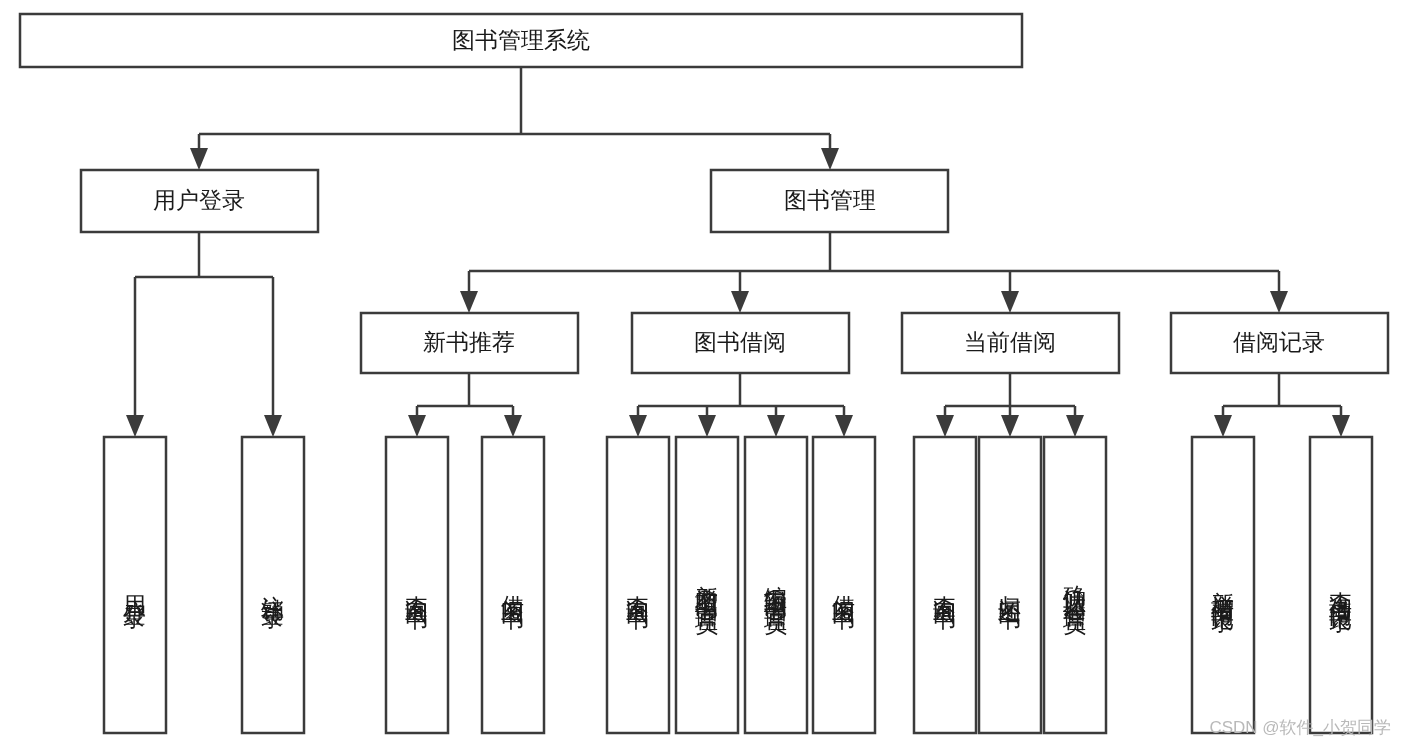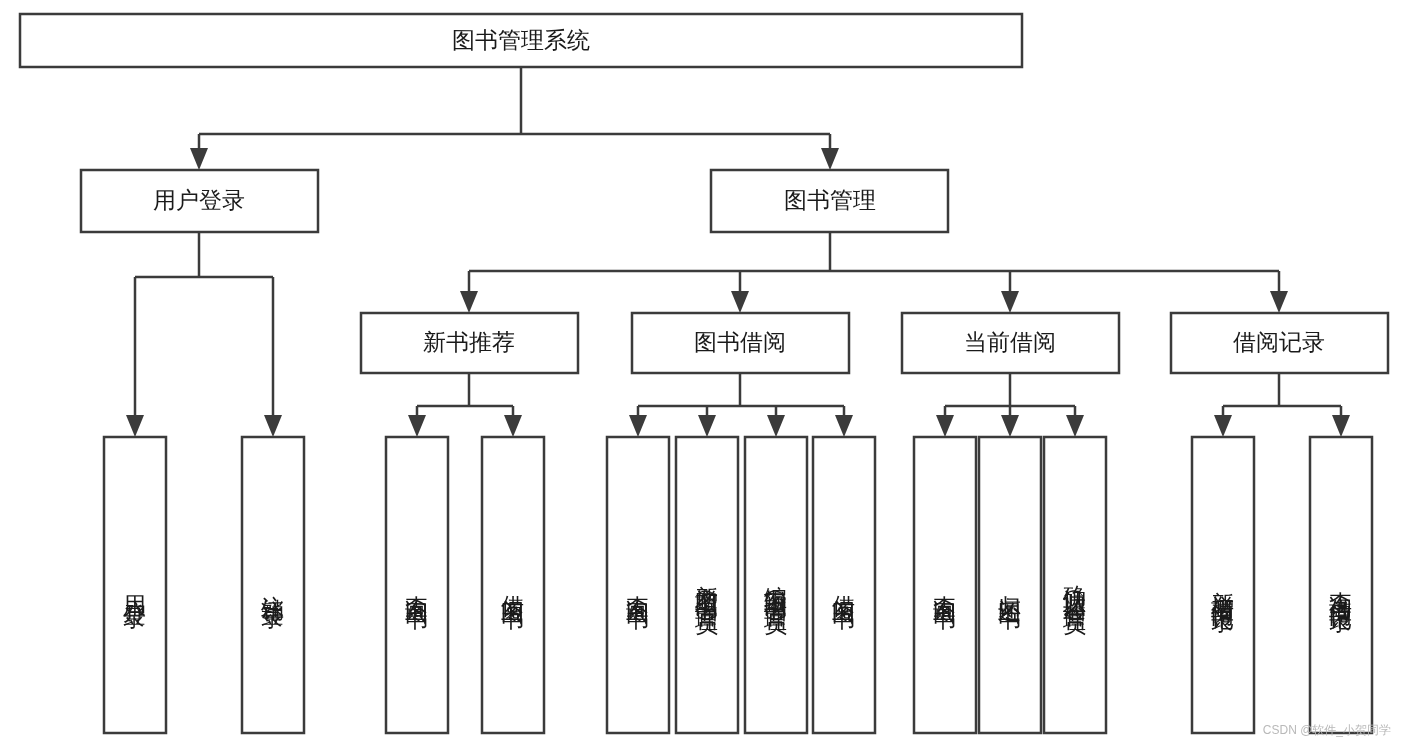--- a/index.html
+++ b/index.html
@@ -47,21 +47,21 @@
   }
   .arrow-head {
     fill: #3b3b3b;
     stroke: none;
   }
   .watermark {
     position: absolute;
     right: 14px;
     bottom: 8px;
     font-family: "Liberation Sans", "DejaVu Sans", sans-serif;
-    font-size: 12px;
+    font-size: 17px;
     color: #b9b9b9;
     white-space: nowrap;
     pointer-events: none;
   }
 </style>
 </head>
 <body>
 
 <svg id="diagram" viewBox="0 0 1405 747" xmlns="http://www.w3.org/2000/svg">
 

